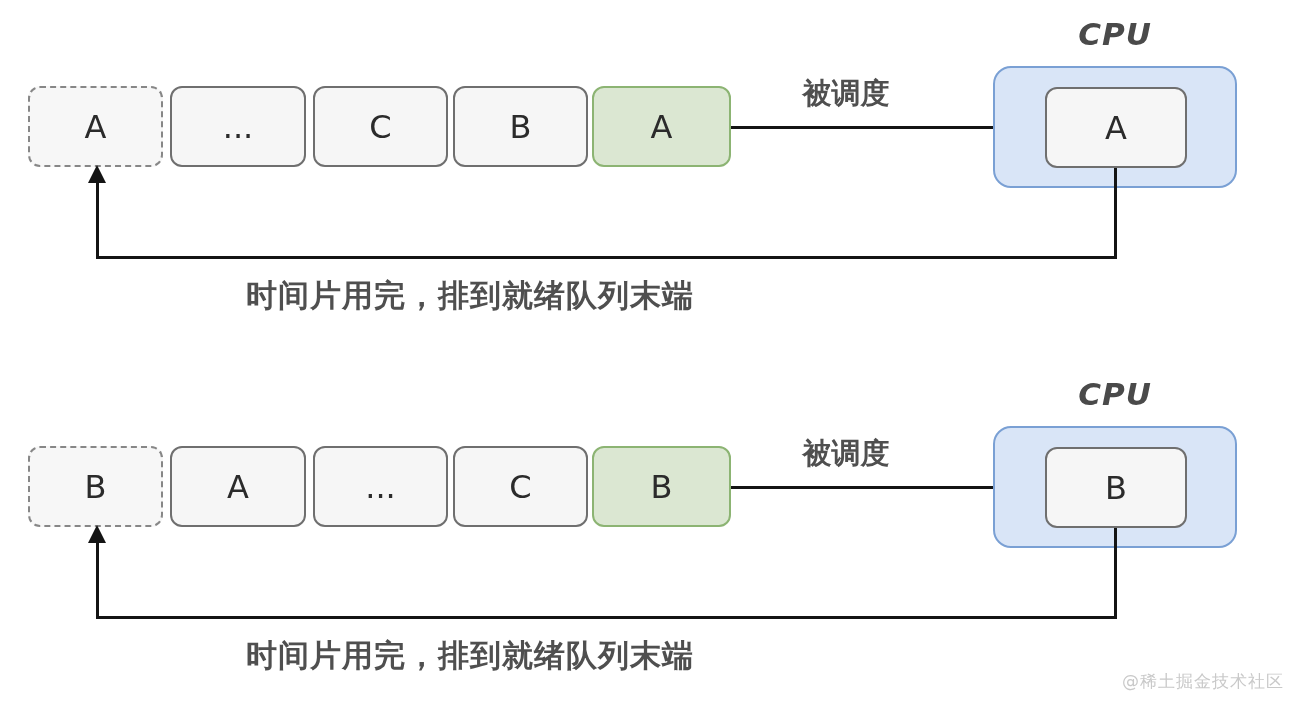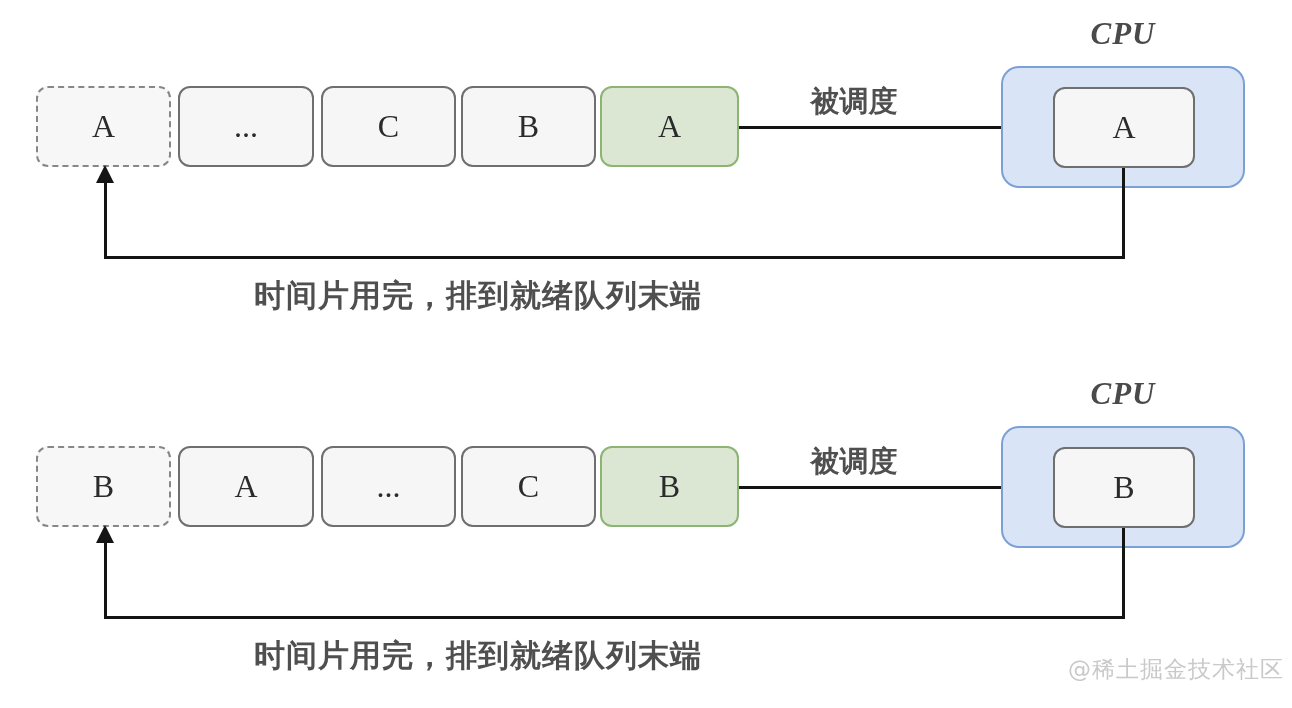--- a/index.html
+++ b/index.html
@@ -16,21 +16,21 @@
   }
   *{margin:0;padding:0;box-sizing:border-box;}
   html,body{background:#ffffff;}
   body{font-family:"DejaVu Sans","Liberation Sans",sans-serif;}
   .canvas{
     position:relative;
     width:1292px;height:708px;
     background:#ffffff;
     overflow:hidden;
   }
-  .row{position:absolute;left:8px;width:1252px;height:360px;font-family:Liberation Serif, serif;}
+  .row{position:absolute;left:0;width:1252px;height:360px;}
   .row-1{top:0;}
   .row-2{top:360px;}
 
   .queue-box{
     position:absolute;top:86px;height:81px;
     background:var(--box-fill);
     border:2px solid var(--box-border);
     border-radius:12px;
     display:flex;align-items:center;justify-content:center;
     font-size:32px;color:var(--letter-color);
@@ -66,21 +66,21 @@
     background:var(--box-fill);
     border:2px solid var(--box-border);
     border-radius:12px;
     display:flex;align-items:center;justify-content:center;
     font-size:32px;color:var(--letter-color);
   }
 
   .sched-label{
     position:absolute;left:746px;top:74px;width:200px;
     text-align:center;
-    font-size:29px;font-weight:bold;color:var(--label-color);margin-top:8px;
+    font-size:29px;font-weight:bold;color:var(--label-color);
   }
   .line{position:absolute;background:var(--line-color);}
   .sched-line{left:731px;top:126px;width:300px;height:3px;}
   .arrow-right{
     position:absolute;left:1029px;top:118px;width:0;height:0;
     border-left:18px solid var(--line-color);
     border-top:9px solid transparent;
     border-bottom:9px solid transparent;
   }
 
@@ -95,22 +95,22 @@
   }
 
   .caption{
     position:absolute;left:246px;top:275px;width:820px;
     text-align:left;
     font-size:31px;font-weight:bold;color:var(--label-color);
     letter-spacing:1px;
   }
 
   .watermark{
-    position:absolute;right:8px;bottom:23px;
-    font-size:23px;color:var(--watermark-color);
+    position:absolute;right:8px;bottom:15px;
+    font-size:17px;color:var(--watermark-color);
     letter-spacing:1px;
   }
 </style>
 </head>
 <body>
 
 <div class="canvas">
 
   <div class="row row-1">
     <div class="cpu-title">CPU</div>

